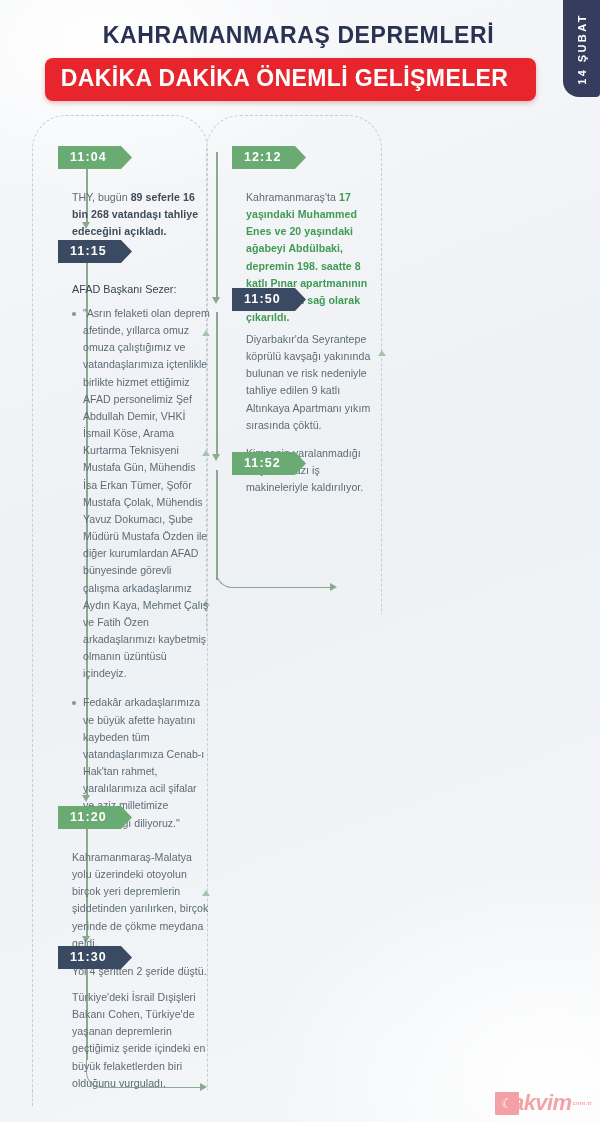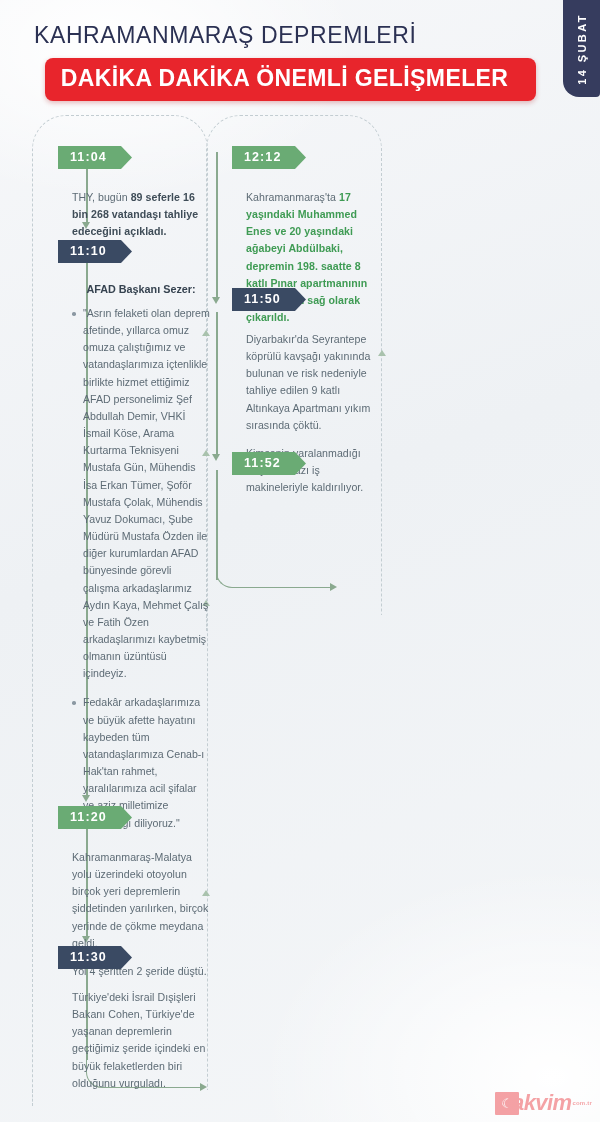--- a/index.html
+++ b/index.html
@@ -39,23 +39,24 @@
     white-space: nowrap;
     color: #ffffff;
     font-size: 11px;
     font-weight: bold;
     letter-spacing: 2.4px;
   }
 
   
   .header { position: absolute; top: 0; left: 0; right: 37px; padding-top: 22px; }
   .header-title {
+    text-align: center;
     color: #2b3153;
     font-size: 23px;
-    font-weight: normal;
+    font-weight: bold;
     letter-spacing: 0.6px;
     padding-left: 34px;
   }
   .header-sub-wrap { display: flex; justify-content: center; margin-top: 9px; padding-left: 18px; }
   .header-sub {
     background: #e8252c;
     color: #ffffff;
     font-size: 23px;
     font-weight: bold;
     letter-spacing: 0.4px;
@@ -145,23 +146,22 @@
     line-height: 1.62;
     letter-spacing: 0.05px;
   }
   .para + .para { margin-top: 11px; }
   .para b { color: #3f4d58; font-weight: bold; }
   .para .hl { color: #3f9b54; font-weight: bold; }
 
   .lead {
     color: #364350;
     font-size: 10.8px;
-    font-weight: bold;
+    font-weight: normal;
     margin-bottom: 10px;
-    text-align: center;
   }
 
   ul.bullets { list-style: none; }
   ul.bullets li {
     position: relative;
     padding-left: 11px;
     color: #5d6b75;
     font-size: 10.6px;
     line-height: 1.62;
   }
@@ -260,21 +260,21 @@
   <div class="entry left-col" style="top:146px;">
     <div class="time-badge badge-green">11:04</div>
     <div class="entry-body">
       <p class="para">
         <span>THY, bugün </span><b>89 seferle 16 bin 268 vatandaşı tahliye edeceğini açıkladı.</b>
       </p>
     </div>
   </div>
 
   <div class="entry left-col" style="top:240px;">
-    <div class="time-badge badge-navy">11:10</div>
+    <div class="time-badge badge-navy">11:15</div>
     <div class="entry-body">
       <div class="lead">AFAD Başkanı Sezer:</div>
       <ul class="bullets">
         <li>"Asrın felaketi olan deprem afetinde, yıllarca omuz omuza çalıştığımız ve vatandaşlarımıza içtenlikle birlikte hizmet ettiğimiz AFAD personelimiz Şef Abdullah Demir, VHKİ İsmail Köse, Arama Kurtarma Teknisyeni Mustafa Gün, Mühendis İsa Erkan Tümer, Şoför Mustafa Çolak, Mühendis Yavuz Dokumacı, Şube Müdürü Mustafa Özden ile diğer kurumlardan AFAD bünyesinde görevli çalışma arkadaşlarımız Aydın Kaya, Mehmet Çalış ve Fatih Özen arkadaşlarımızı kaybetmiş olmanın üzüntüsü içindeyiz.</li>
         <li>Fedakâr arkadaşlarımıza ve büyük afette hayatını kaybeden tüm vatandaşlarımıza Cenab-ı Hak'tan rahmet, yaralılarımıza acil şifalar ve aziz milletimize başsağlığı diliyoruz."</li>
       </ul>
     </div>
   </div>
 
   <div class="entry left-col" style="top:806px;">

